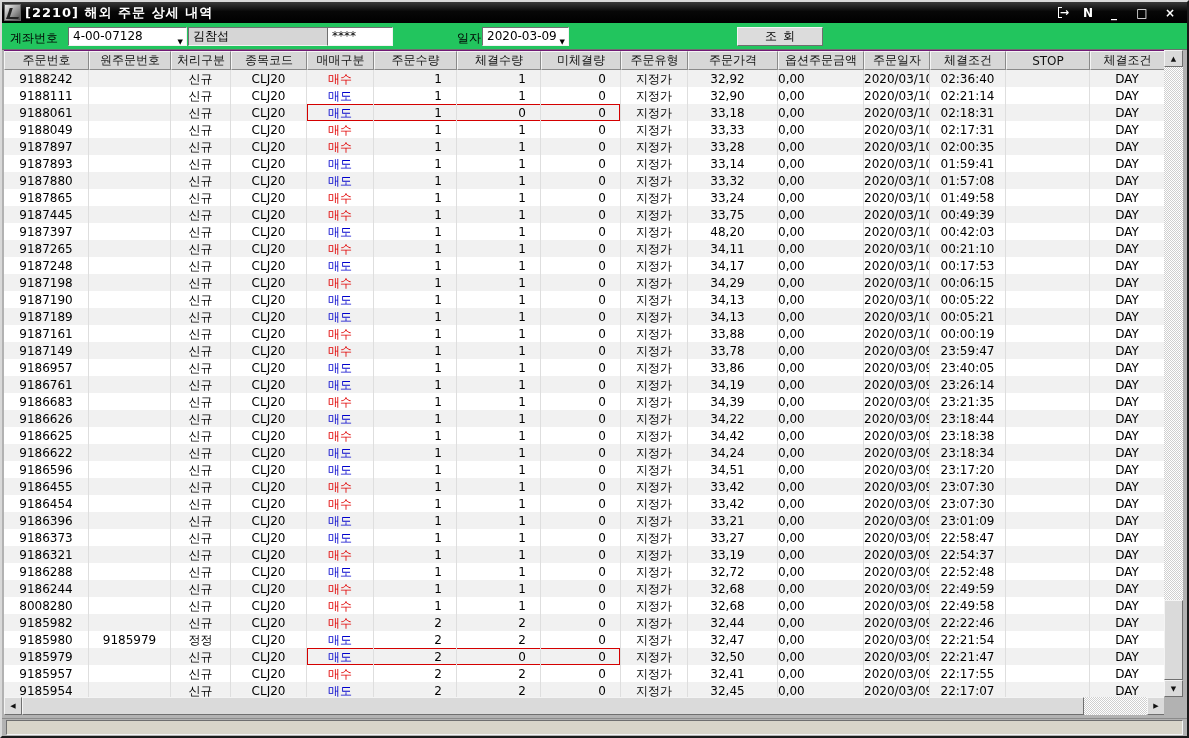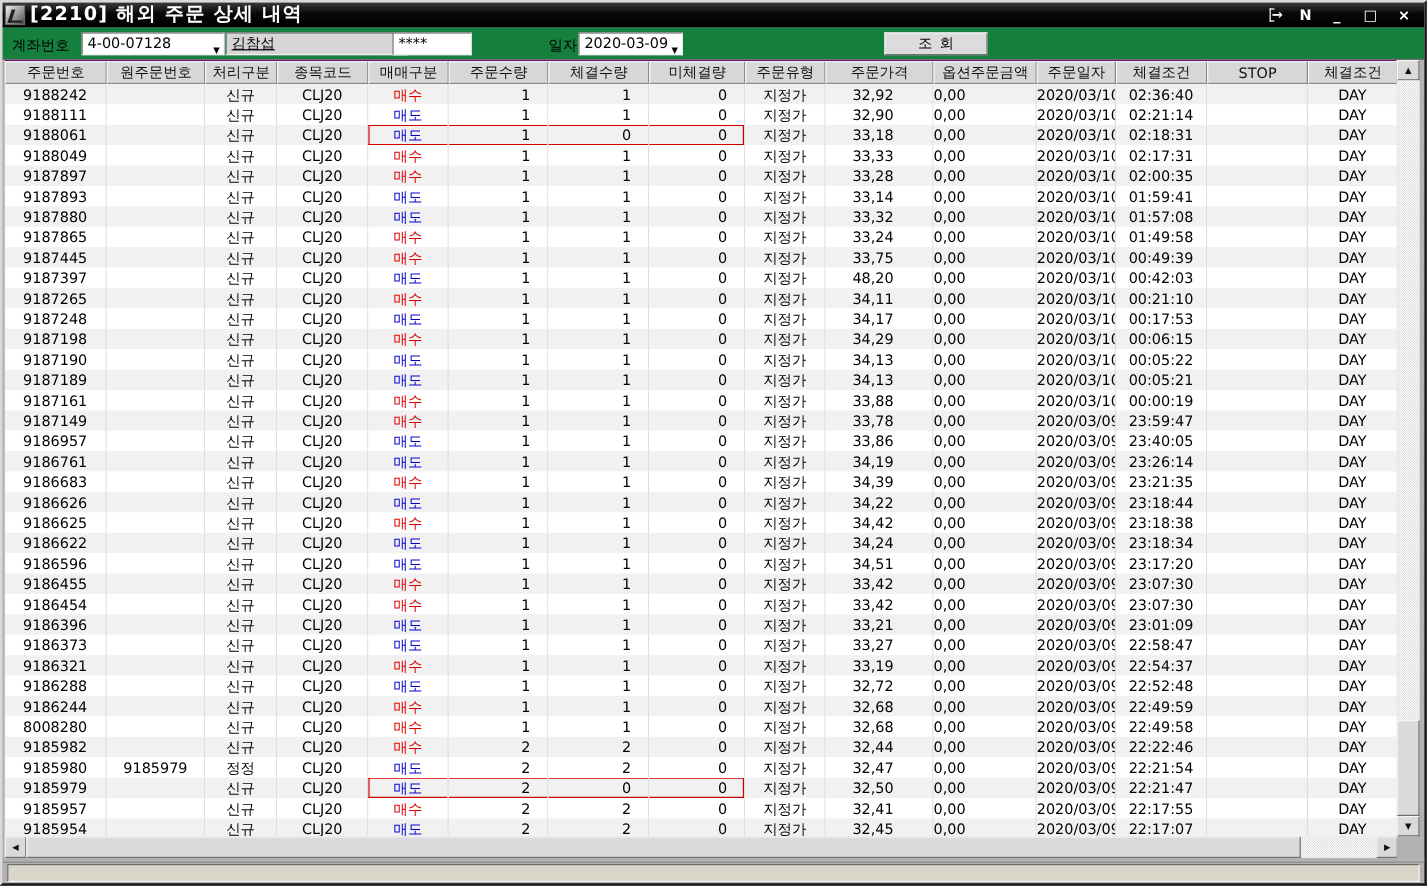--- a/index.html
+++ b/index.html
@@ -10,31 +10,31 @@
 
   
   .titlebar { position:absolute; left:0; top:0; right:0; height:21px;
               background:linear-gradient(180deg,#3a3a3a 0%,#070707 45%,#000 100%);
               display:flex; align-items:center; color:#fff; }
   .app-logo { width:17px; height:17px; margin:0 4px 0 2px;
               background:linear-gradient(135deg,#efefef 0%,#9a9a9a 55%,#4a4a4a 100%);
               border:1px solid #666; position:relative; }
   .app-logo::after { content:""; position:absolute; left:3px; top:3px; width:9px; height:9px;
               border-left:3px solid #222; border-bottom:2px solid #222; transform:skewX(-18deg); }
-  .title-text { font-size:16px; font-weight:bold; letter-spacing:1px; }
+  .title-text { font-size:13px; font-weight:bold; letter-spacing:1px; }
   .tb-right { margin-left:auto; display:flex; align-items:center; gap:14px; padding-right:10px; }
   .tb-glyph { color:#fff; font-size:12px; font-weight:bold; line-height:1; cursor:default; }
   .exit-ic { display:inline-flex; align-items:center; }
   .exit-ic .bar { display:inline-block; width:4px; height:11px;
                   border:1px solid #fff; border-right:none; }
   .exit-ic .arr { font-size:11px; font-weight:bold; margin-left:-2px; }
   .winbtn { font-size:12px; font-weight:bold; width:14px; text-align:center; }
 
   
-  .toolbar { position:absolute; left:0; top:21px; right:0; height:27px; background:#15803d;
+  .toolbar { position:absolute; left:0; top:21px; right:0; height:27px; background:#22c55e;
              border-bottom:1px solid #6e6e6e; font-size:12px; color:#000; }
   .toolbar .lbl { position:absolute; top:7px; }
   .fld { position:absolute; top:4px; height:19px; background:#fff;
          border:1px solid; border-color:#6f6f6f #f2f2f2 #f2f2f2 #6f6f6f;
          font-size:12px; line-height:17px; padding-left:4px; }
   .combo-arrow { position:absolute; right:3px; top:6px; font-size:7px; color:#000; }
   .btn { position:absolute; top:4px; height:19px; background:#dcdcdc;
          border:1px solid; border-color:#f4f4f4 #6f6f6f #6f6f6f #f4f4f4;
          font-size:12px; text-align:center; line-height:17px; letter-spacing:6px;
          padding-left:6px; cursor:default; }
@@ -107,21 +107,21 @@
       <span class="winbtn">×</span>
     </span>
   </div>
 
   <div class="toolbar">
     <span class="lbl" style="left:8px">계좌번호</span>
     <div class="fld" style="left:66px; width:119px;">
       <span>4-00-07128</span>
       <span class="combo-arrow">▼</span>
     </div>
-    <div class="fld" style="left:186px; width:152px; background:#d6d6d6;text-decoration:underline;">
+    <div class="fld" style="left:186px; width:152px; background:#d6d6d6;">
       <span>김참섭</span>
     </div>
     <div class="fld" style="left:325px; width:66px;">
       <span>****</span>
     </div>
     <span class="lbl" style="left:455px">일자</span>
     <div class="fld" style="left:480px; width:87px;">
       <span>2020-03-09</span>
       <span class="combo-arrow">▼</span>
     </div>

